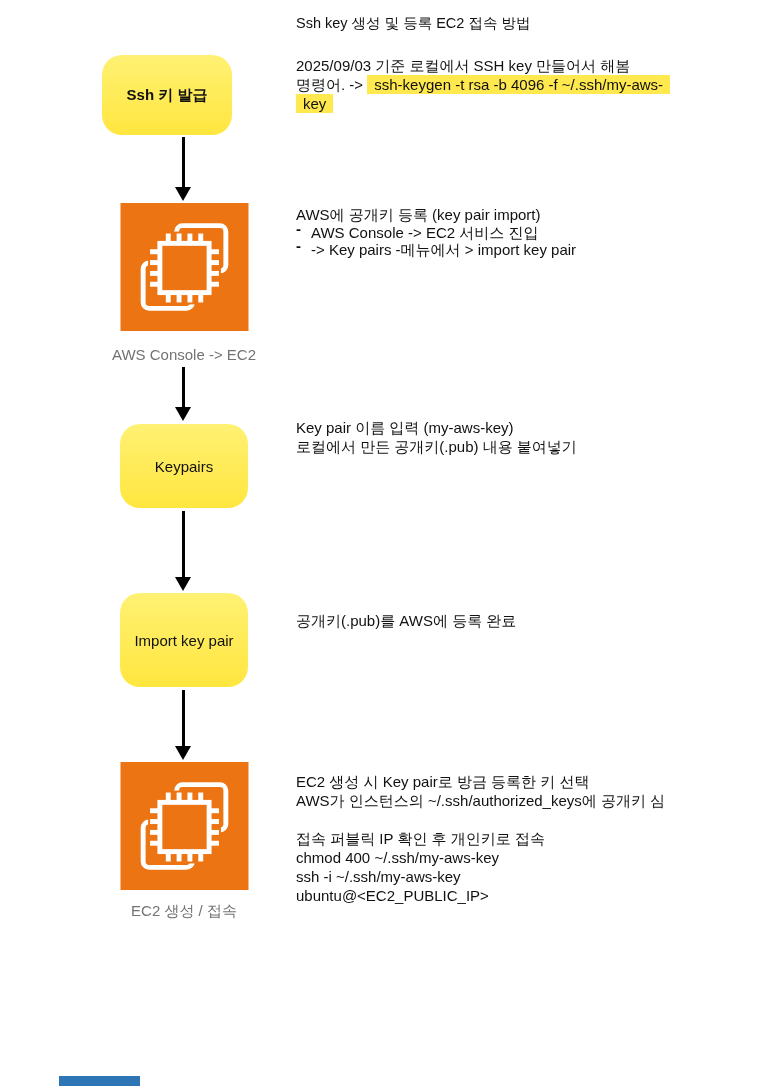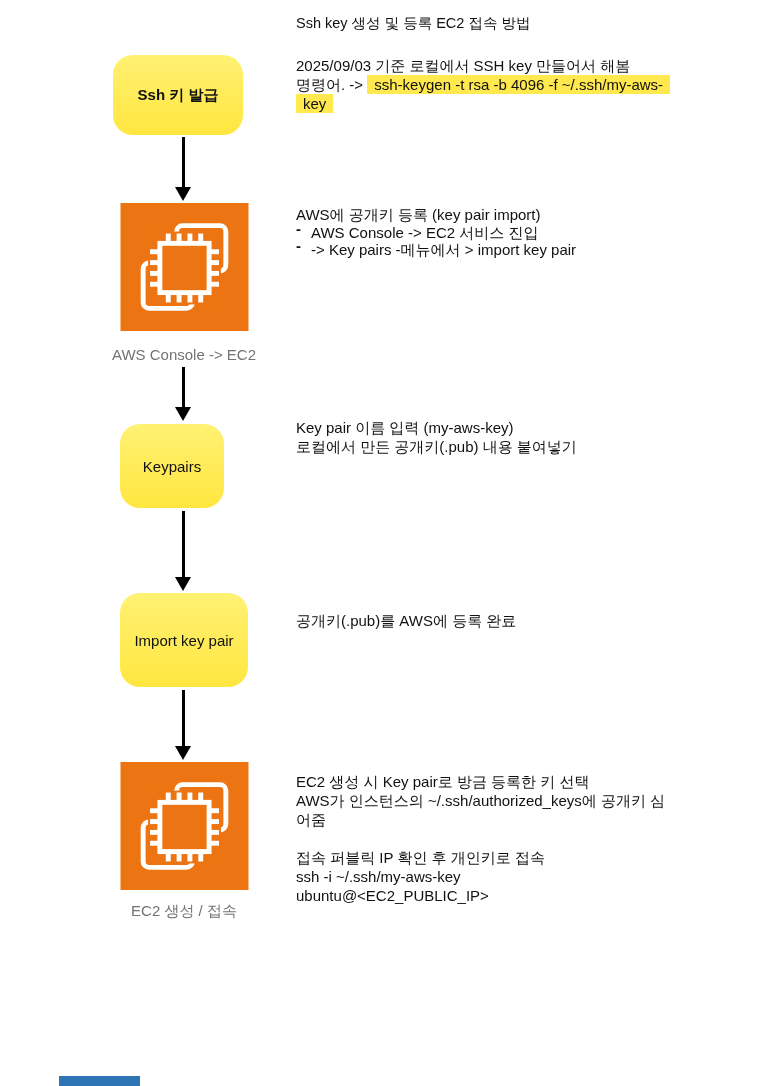--- a/index.html
+++ b/index.html
@@ -17,22 +17,22 @@
     position: absolute;
     background: linear-gradient(#fff173, #ffe63f);
     border-radius: 20px;
     display: flex;
     align-items: center;
     justify-content: center;
     text-align: center;
     font-size: 15px;
     color: #111;
   }
-  .ybox.b1 { left: 113px; top: 55px;  width: 130px; height: 80px; font-weight: 600; }
-  .ybox.b2 { left: 120px; top: 424px; width: 104px; height: 84px; font-weight: 500; }
+  .ybox.b1 { left: 102px; top: 55px;  width: 130px; height: 80px; font-weight: 600; }
+  .ybox.b2 { left: 120px; top: 424px; width: 128px; height: 84px; font-weight: 500; }
   .ybox.b3 { left: 120px; top: 593px; width: 128px; height: 94px; font-weight: 500; }
 
   .ec2icon { position: absolute; width: 131px; height: 128px; }
   .ec2icon.i1 { left: 119px; top: 203px; }
   .ec2icon.i2 { left: 119px; top: 762px; }
   .ec2icon svg { width: 100%; height: 100%; display: block; }
 
   .nodelabel {
     position: absolute;
     width: 170px;
@@ -221,22 +221,22 @@
           <rect x="90" y="69" width="10" height="5"></rect>
           <rect x="90" y="80" width="10" height="5"></rect>
       </g>
     </svg>
   </div>
   <div class="nodelabel l2">EC2 생성 / 접속</div>
 
   <div class="note n5">
     <div>EC2 생성 시 Key pair로 방금 등록한 키 선택</div>
     <div>AWS가 인스턴스의 ~/.ssh/authorized_keys에 공개키 심</div>
-    <div>어줌</div>
     <div class="spacer"></div>
     <div>접속 퍼블릭 IP 확인 후 개인키로 접속</div>
+    <div>chmod 400 ~/.ssh/my-aws-key</div>
     <div>ssh -i ~/.ssh/my-aws-key</div>
     <div>ubuntu@&lt;EC2_PUBLIC_IP&gt;</div>
   </div>
 
   <div class="bluebar"></div>
 
 </div>
 
 </body></html>

